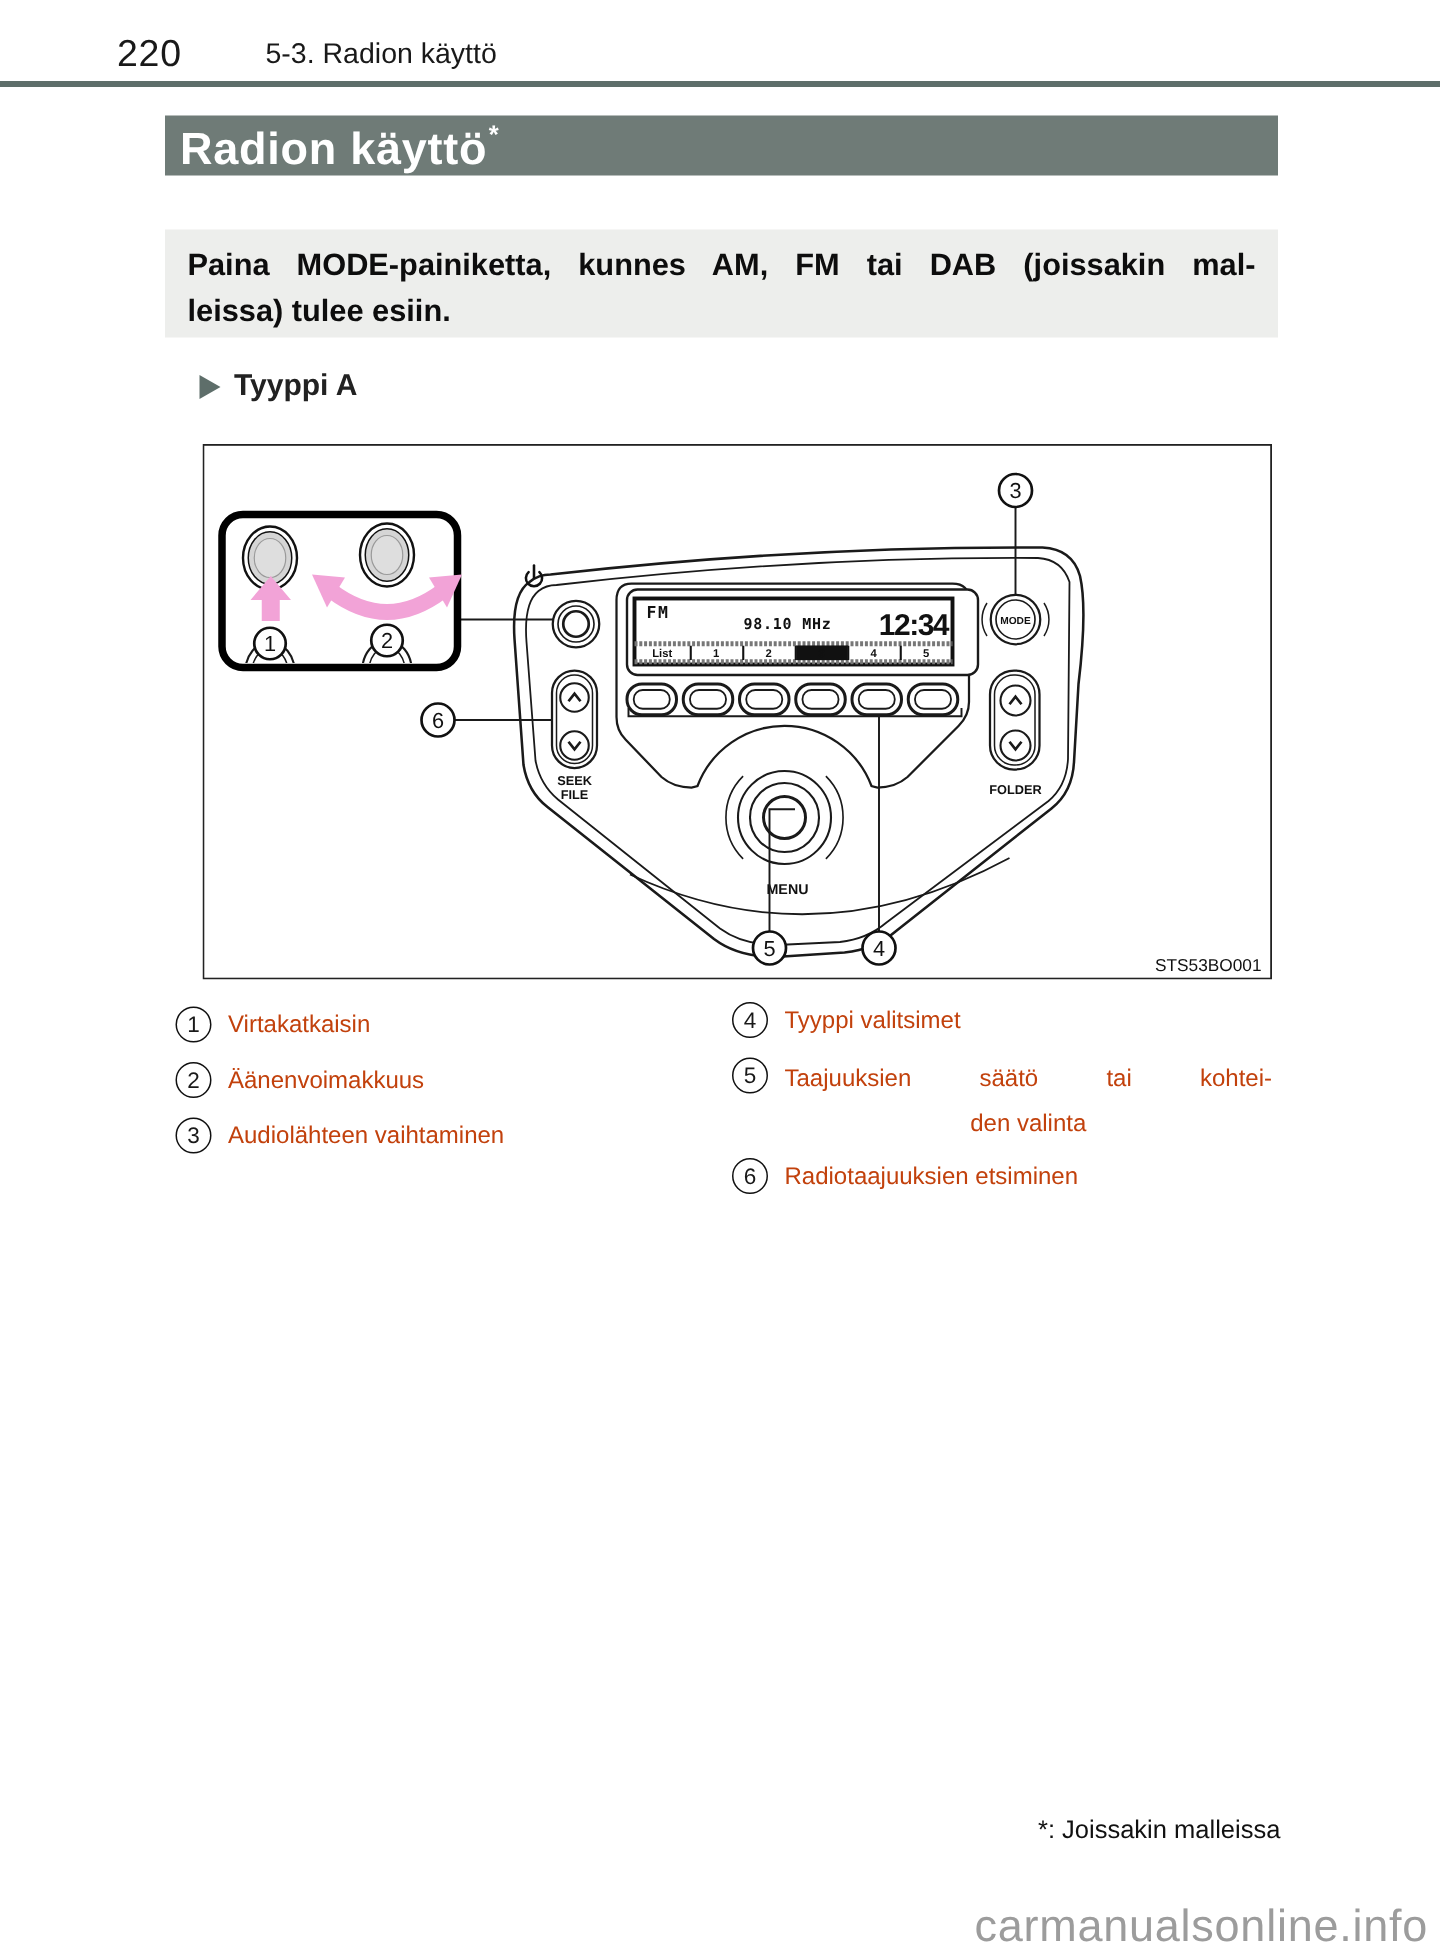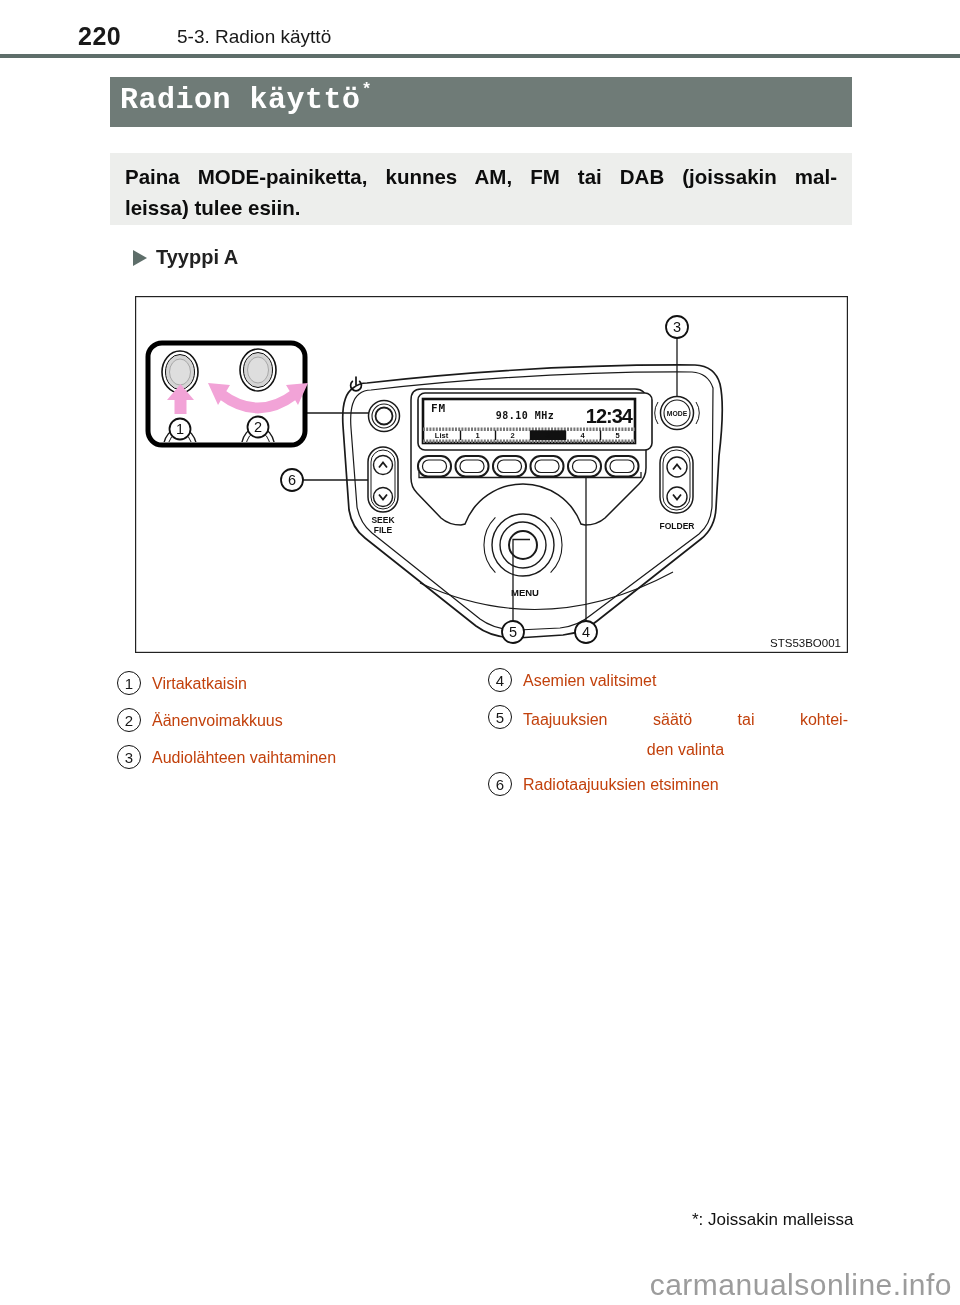--- a/index.html
+++ b/index.html
@@ -1,26 +1,26 @@
 <!DOCTYPE html>
 <html><head>
 <meta charset="utf-8">
 <style>
   html,body{margin:0;padding:0;background:#fff;}
   #page{position:relative;width:960px;height:1305px;background:#fff;overflow:hidden;
         font-family:"Liberation Sans",sans-serif;color:#191919;}
   .abs{position:absolute;}
 
   
-  .page-num{left:78px;top:22px;font-size:25px;font-weight:bold;letter-spacing:.5px;}
+  .page-num{left:78px;top:22px;font-size:25px;font-weight:normal;letter-spacing:.5px;}
   .section{left:177px;top:26px;font-size:19px;}
   .rule{left:0;top:54px;width:960px;height:4px;background:#5e6e6a;}
 
   
-  .titlebar{left:110px;top:77px;width:742px;height:50px;background:#6f7b77;font-family:Liberation Mono, monospace;}
+  .titlebar{left:110px;top:77px;width:742px;height:40px;background:#6f7b77;}
   .titlebar .txt{position:absolute;left:10px;top:6px;color:#fff;font-size:30px;font-weight:bold;letter-spacing:.5px;}
   .titlebar sup{font-size:17px;position:relative;top:-3px;left:1px;}
 
   
   .instr{left:110px;top:153px;width:742px;height:72px;background:#edeeec;}
   .instr .in{position:absolute;left:15px;top:8px;width:712px;font-size:20.5px;font-weight:bold;
              color:#0d0d0d;line-height:31px;}
   .just{text-align:justify;text-align-last:justify;}
 
   
@@ -262,21 +262,21 @@
     <div class="numc">2</div>
     <div class="ltxt">Äänenvoimakkuus</div>
   </div>
   <div class="abs lrow" style="left:117px;top:745px;">
     <div class="numc">3</div>
     <div class="ltxt">Audiolähteen vaihtaminen</div>
   </div>
 
   <div class="abs lrow" style="left:488px;top:668px;">
     <div class="numc">4</div>
-    <div class="ltxt">Asemien valitsimet</div>
+    <div class="ltxt">Tyyppi valitsimet</div>
   </div>
   <div class="abs lrow" style="left:488px;top:705px;">
     <div class="numc">5</div>
     <div class="ltxt l5">
       <div class="j n">Taajuuksien säätö tai kohtei-</div>
       <div class="n">den valinta</div>
     </div>
   </div>
   <div class="abs lrow" style="left:488px;top:772px;">
     <div class="numc">6</div>

